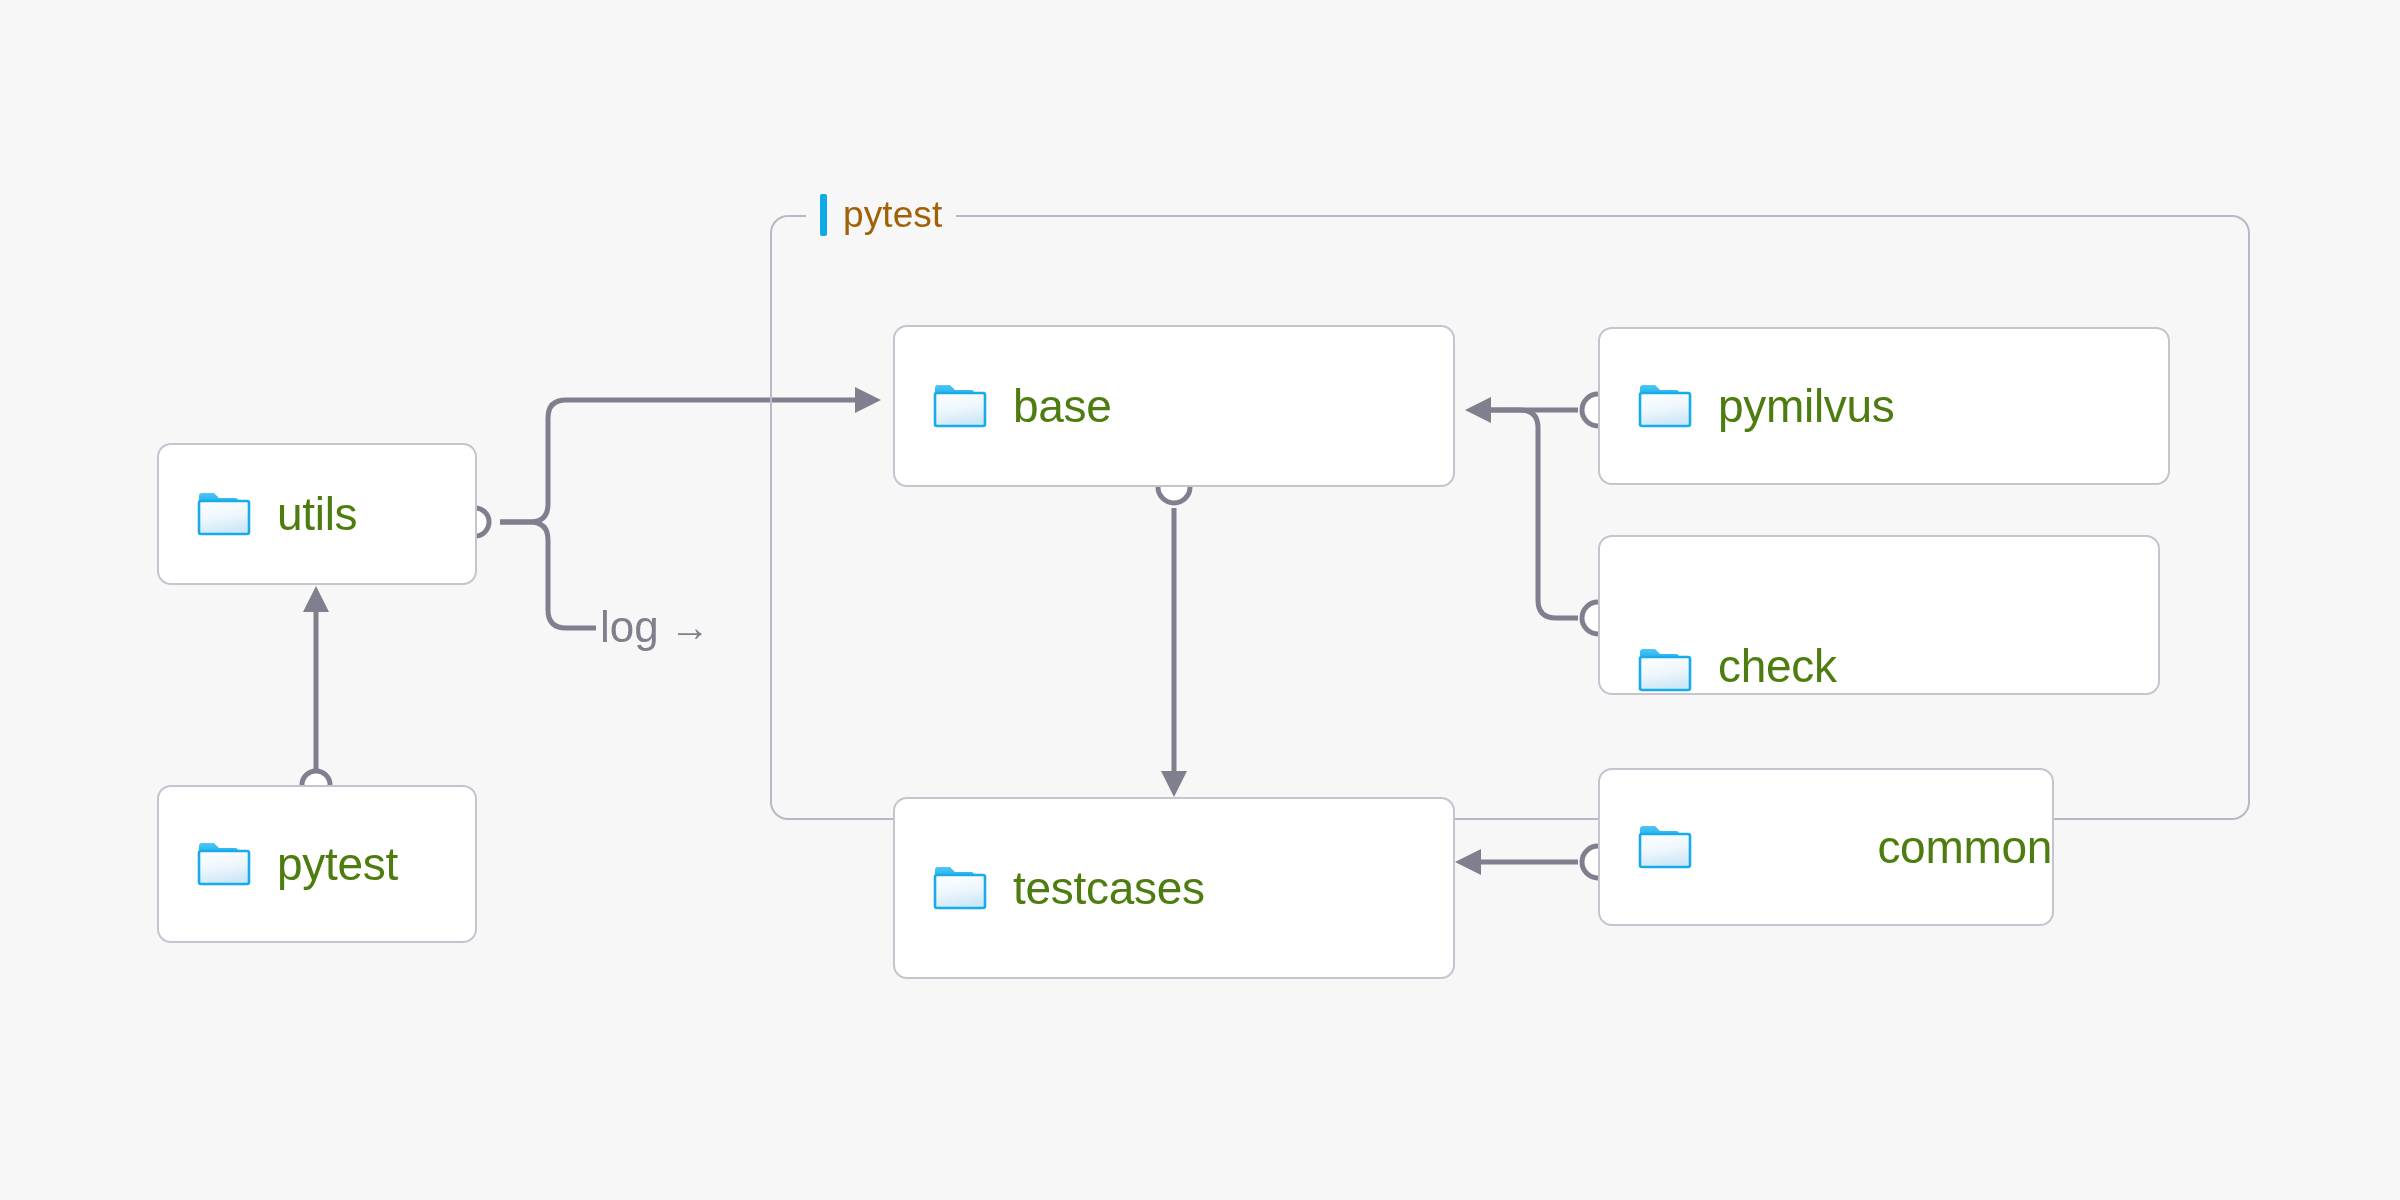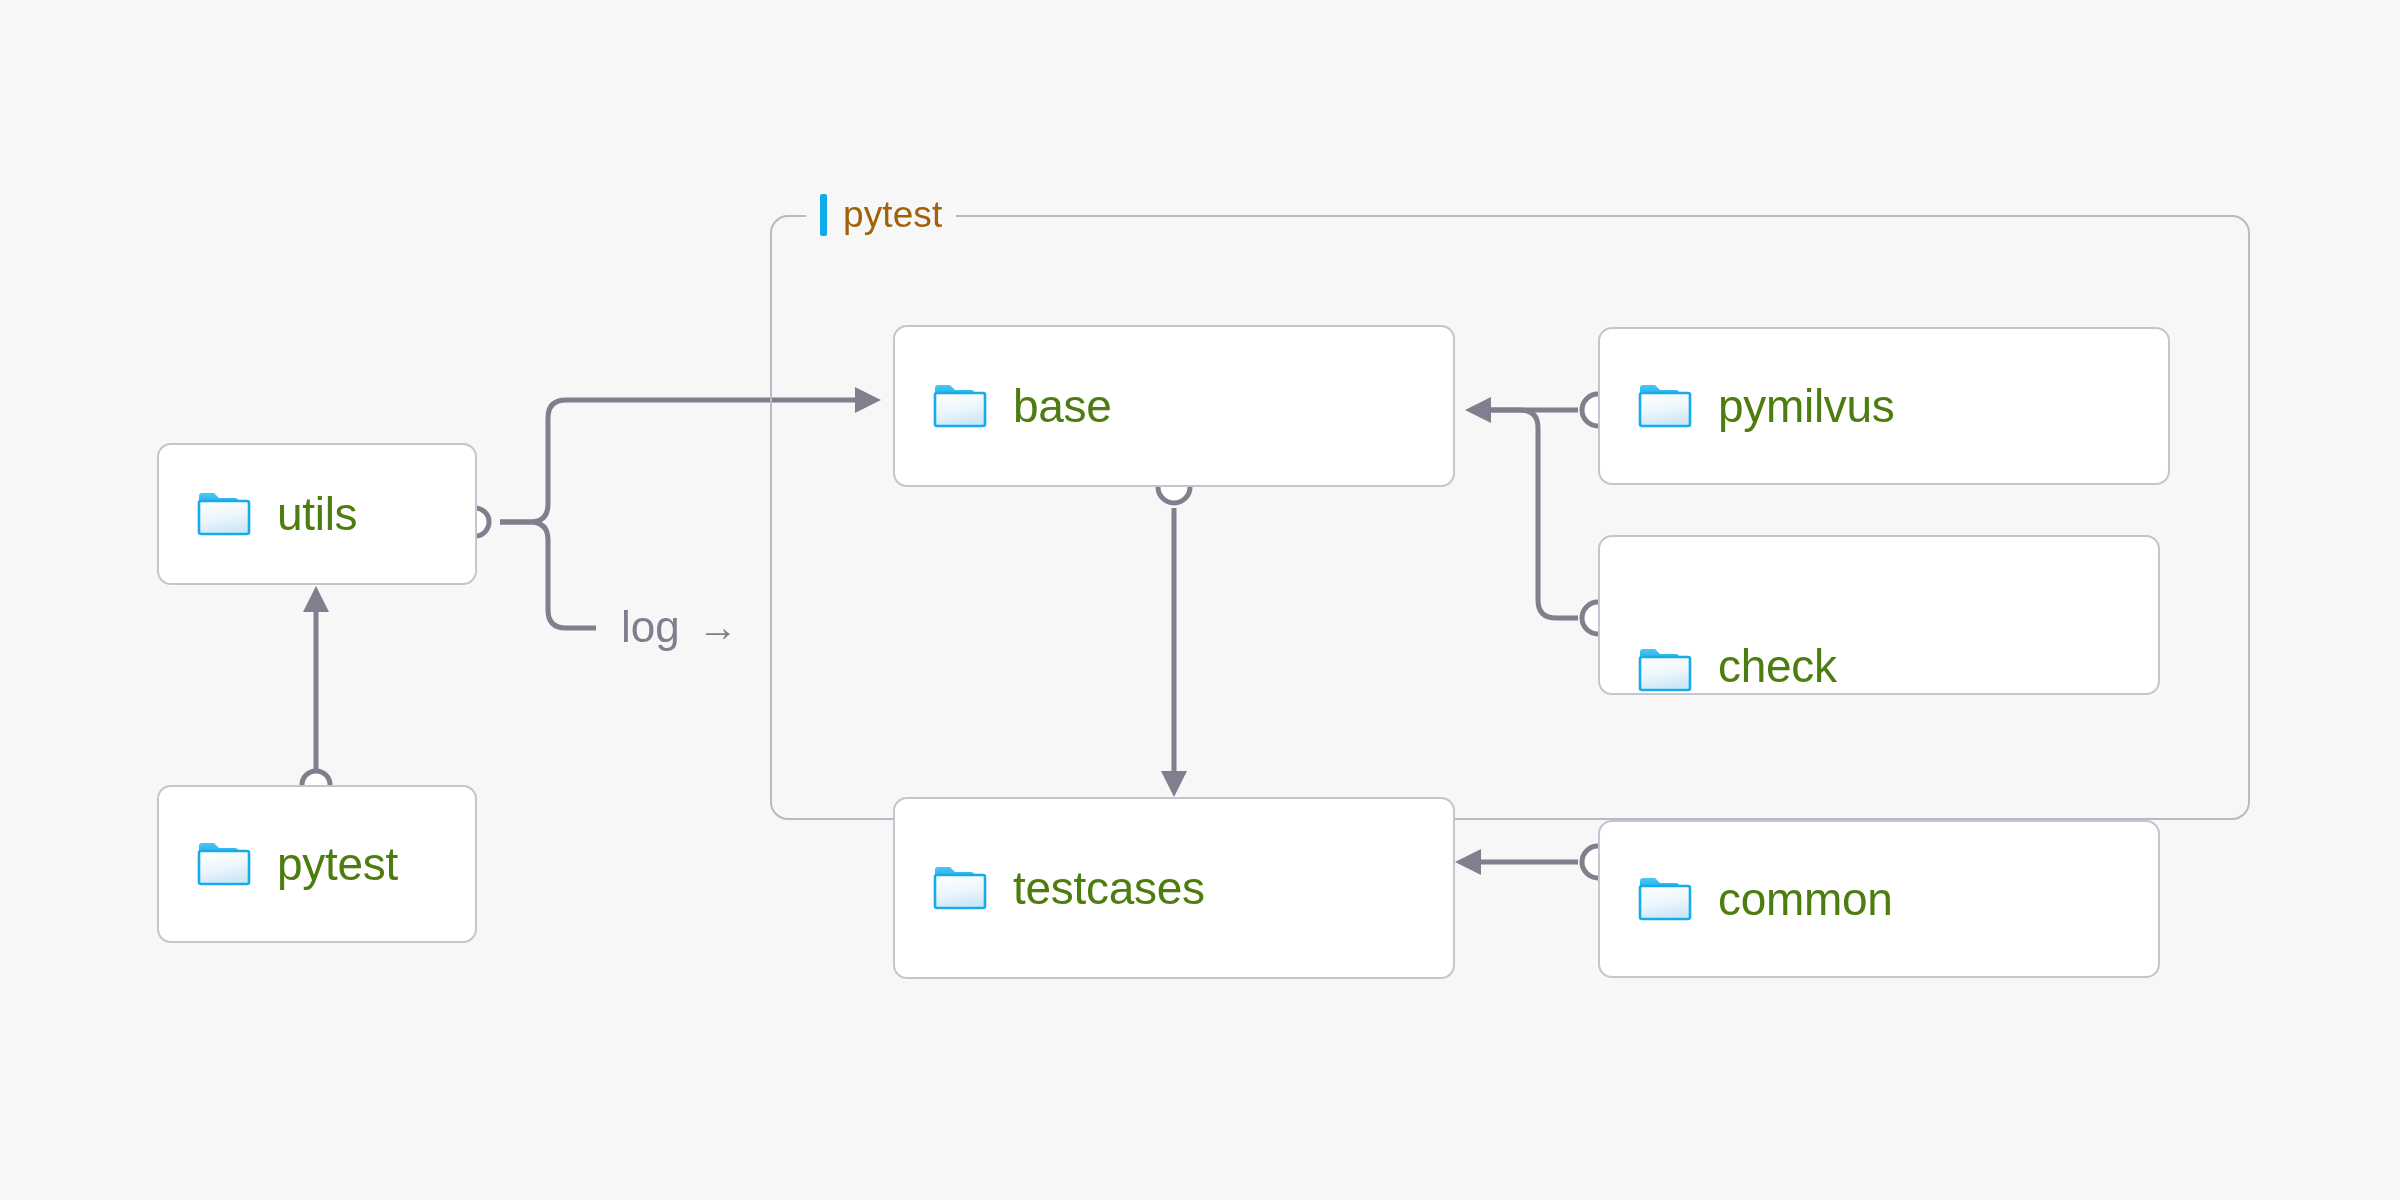--- a/index.html
+++ b/index.html
@@ -80,25 +80,24 @@
     width: 54px;
     height: 46px;
     display: block;
   }
 
   
   .edge-label {
     position: absolute;
     display: flex;
     align-items: center;
-    gap: 18px;
+    gap: 11px;
     color: #7f7f8d;
     font-size: 44px;
     white-space: nowrap;
-    margin-left: 21px;
   }
   .edge-label-arrow {
     font-size: 40px;
     line-height: 1;
     color: #7f7f8d;
   }
 </style>
 </head>
 <body>
 
@@ -214,21 +213,21 @@
   </div>
 
   <div class="node" style="left:1598px; top:535px; width:562px; height:160px;align-items:flex-end;">
     <svg class="folder-icon" viewBox="0 0 54 46">
       <path d="M2,8 L2,5 Q2,2 5,2 L17,2 L22,7 L38,7 Q41,7 41,10 L41,14 L2,14 Z" fill="url(#folderTabGrad)"></path>
       <rect x="2" y="10" width="50" height="33" rx="2" fill="url(#folderGrad)" stroke="#17ace9" stroke-width="2.6"></rect>
     </svg>
     <span class="node-label">check</span>
   </div>
 
-  <div class="node" style="left:1598px; top:820px; width:562px; height:158px;">
+  <div class="node" style="left:1598px; top:768px; width:456px; height:158px;justify-content:space-between;">
     <svg class="folder-icon" viewBox="0 0 54 46">
       <path d="M2,8 L2,5 Q2,2 5,2 L17,2 L22,7 L38,7 Q41,7 41,10 L41,14 L2,14 Z" fill="url(#folderTabGrad)"></path>
       <rect x="2" y="10" width="50" height="33" rx="2" fill="url(#folderGrad)" stroke="#17ace9" stroke-width="2.6"></rect>
     </svg>
     <span class="node-label">common</span>
   </div>
 
   <div class="edge-label" style="left:600px; top:602px;">
     <span>log</span>
     <span class="edge-label-arrow">→</span>

